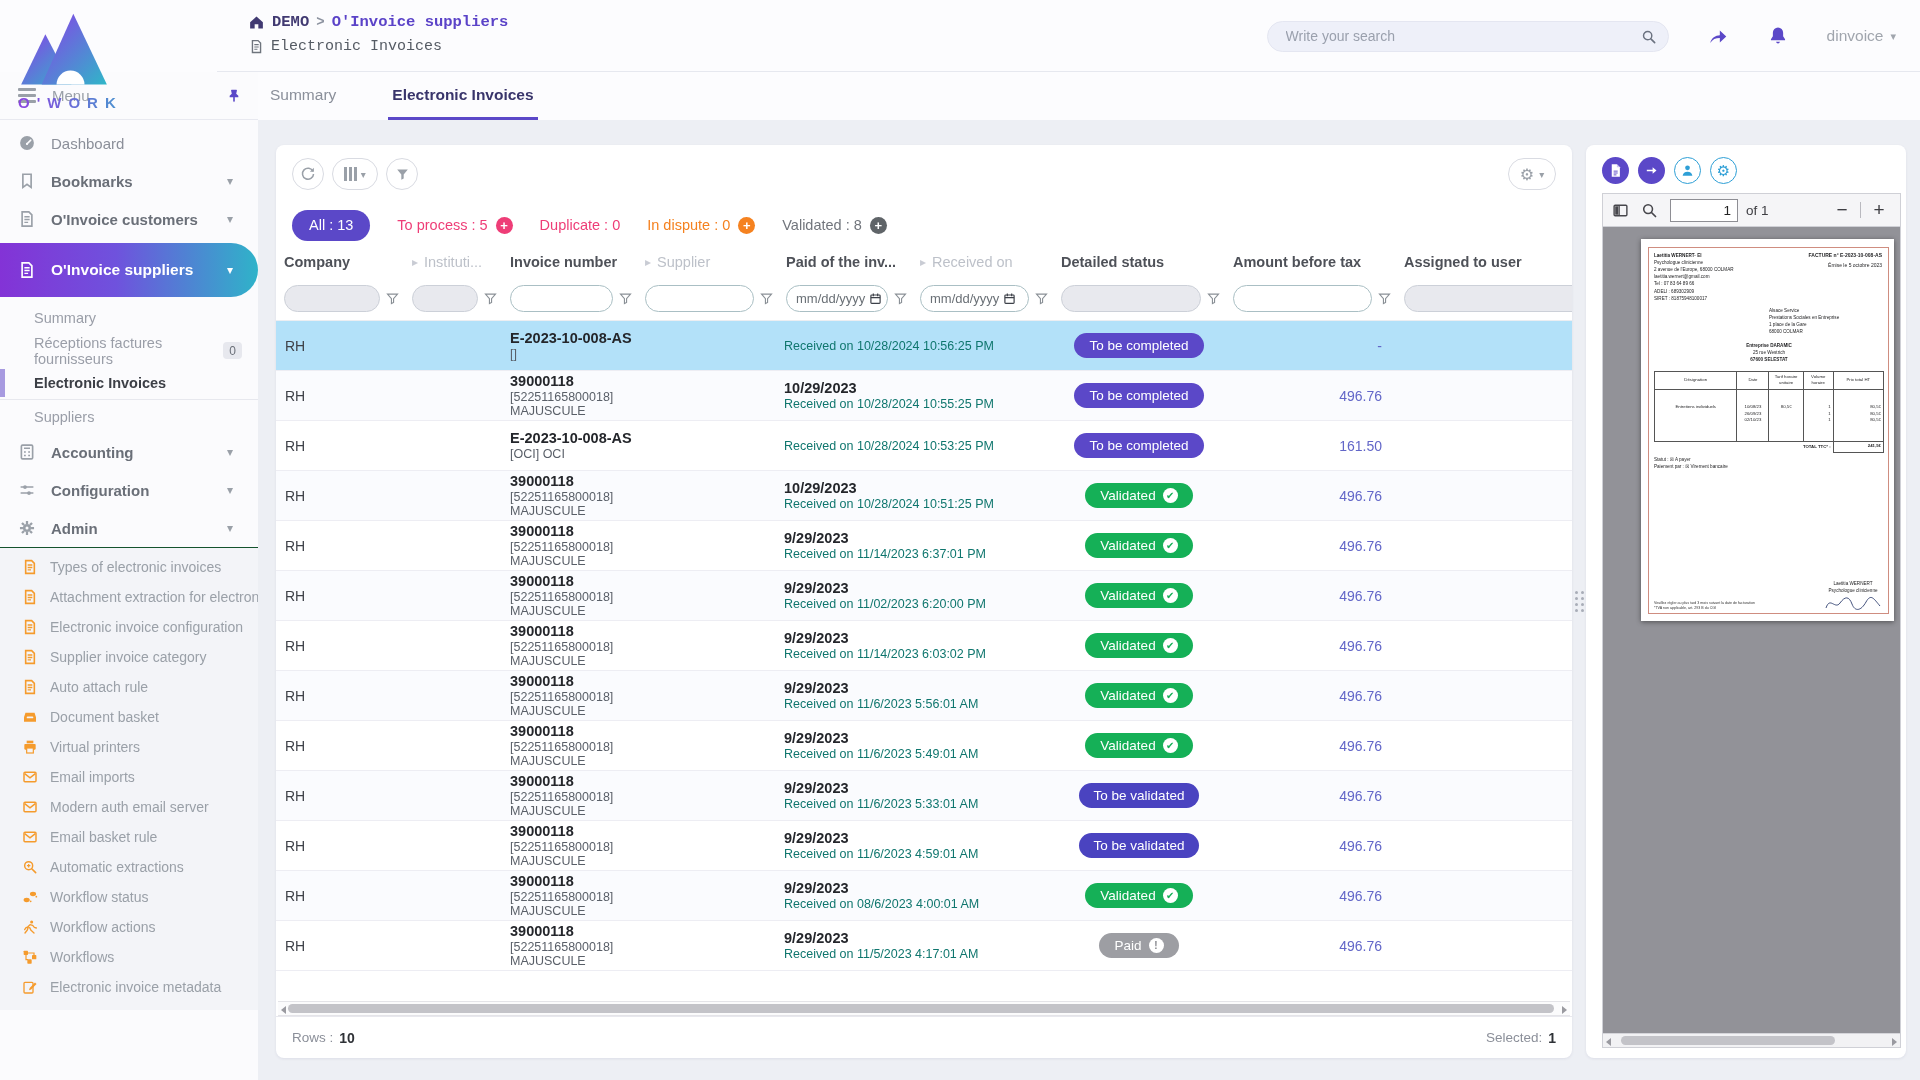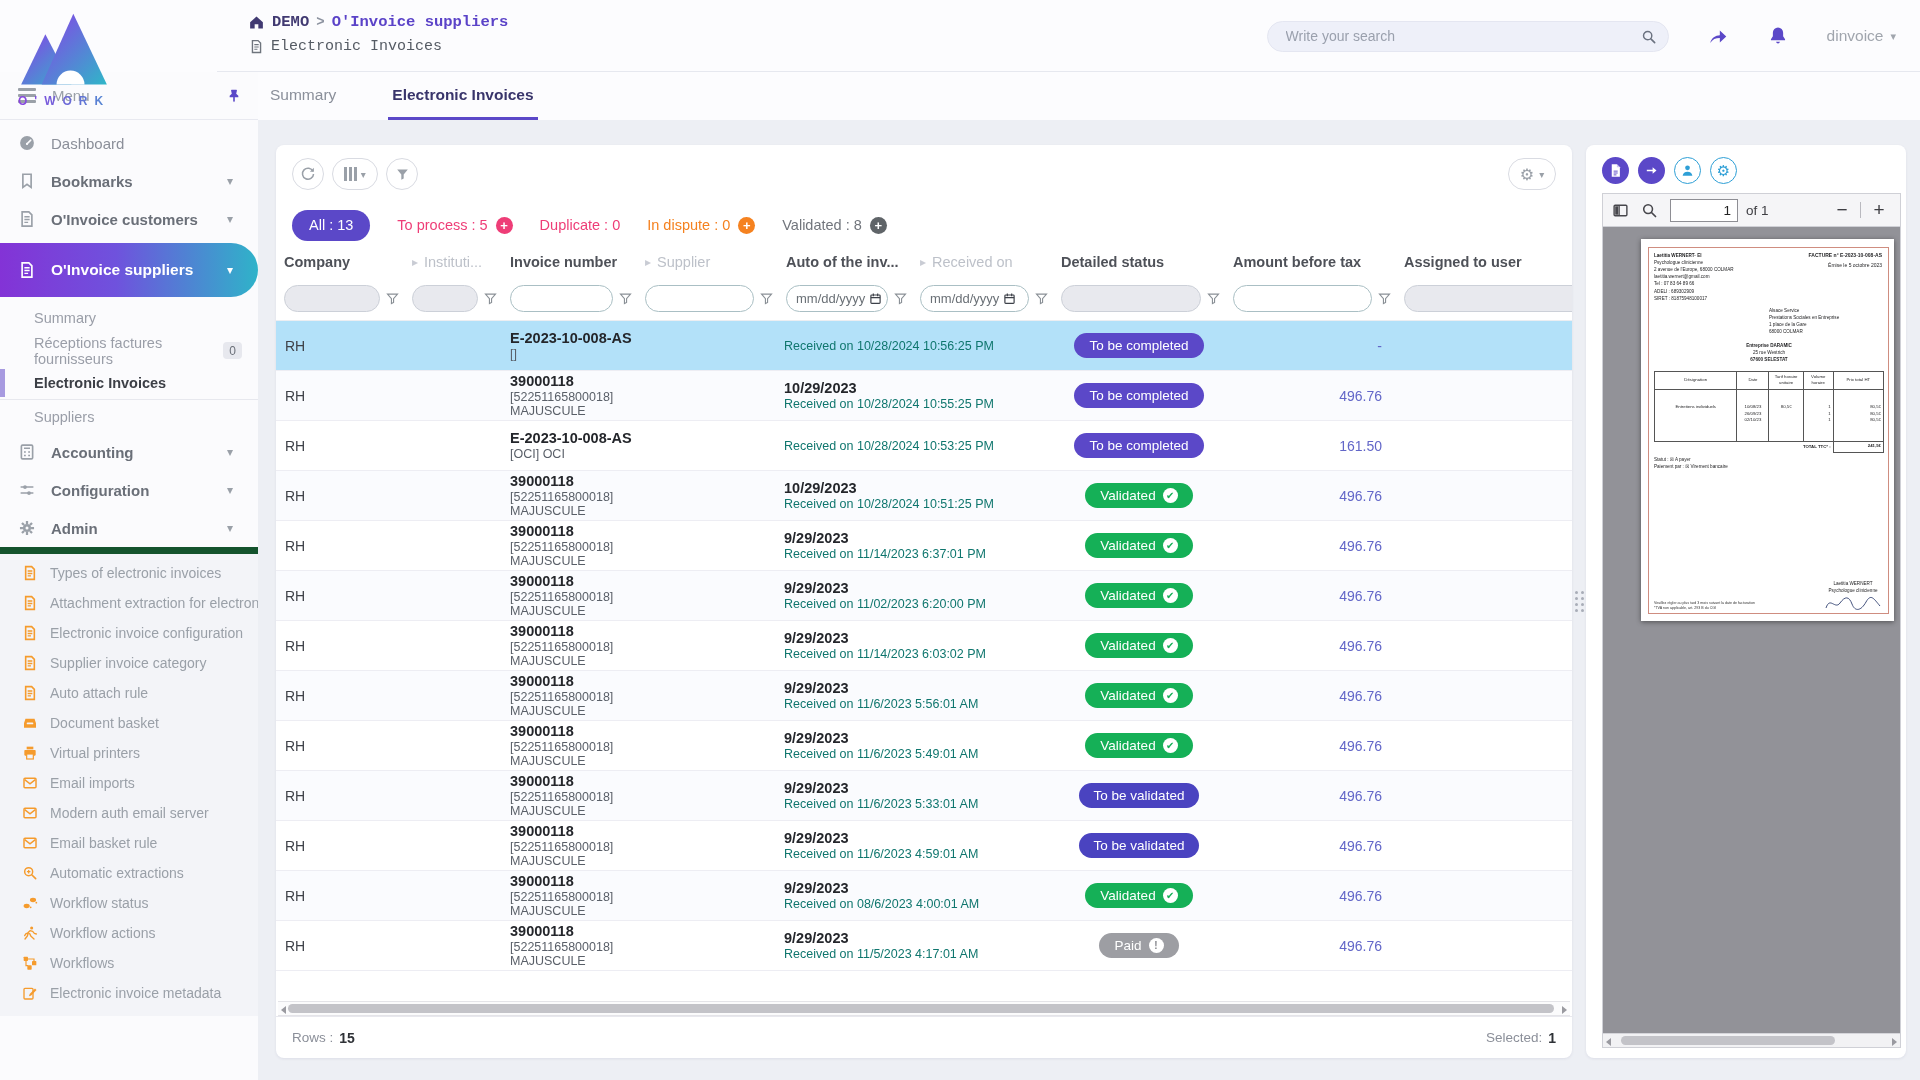--- a/index.html
+++ b/index.html
@@ -5,21 +5,21 @@
   * { margin:0; padding:0; box-sizing:border-box; }
   html,body { width:1920px; height:1080px; overflow:hidden; }
   body { font-family:"Liberation Sans","DejaVu Sans",sans-serif; font-size:14px; color:#3d4149; background:#edeff4; }
   .app { position:relative; width:1920px; height:1080px; }
   svg { display:block; }
 
   
   .topbar { position:absolute; left:0; top:0; width:1920px; height:72px; background:#fcfcfe; z-index:5; }
   .topbar::after { content:""; position:absolute; left:217px; right:0; bottom:0; height:1px; background:#e6e8ef; }
   .logo-block { position:absolute; left:16px; top:10px; width:150px; text-align:left; }
-  .brand { margin-top:2px; margin-left:2px; font-size:12px; font-weight:700; letter-spacing:7px;
+  .brand { margin-top:2px; margin-left:2px; font-size:15px; font-weight:700; letter-spacing:7px;
            background:linear-gradient(90deg,#8a43e0,#2fb7c8); -webkit-background-clip:text; background-clip:text; color:transparent; }
   .crumbs { position:absolute; left:248px; top:10px;font-family:Liberation Mono, monospace; }
   .crumb-line { display:flex; align-items:center; gap:7px; height:24px; }
   .crumb-home-ic { color:#413a72; width:17px; height:17px; }
   .crumb-a { font-size:15.5px; font-weight:700; color:#413a72; text-decoration:none; cursor:pointer; }
   .crumb-sep { color:#8d93a0; font-weight:700; font-size:14px; }
   .crumb-b { font-size:15.5px; font-weight:700; color:#5b43c8; cursor:pointer; }
   .crumb-doc-ic { color:#6e747d; width:15px; height:15px; margin-left:1px; }
   .crumb-page { font-size:15px; color:#555b64; }
   .top-right { position:absolute; right:24px; top:0; height:72px; display:flex; align-items:center; gap:38px; }
@@ -49,21 +49,21 @@
   .sitem .sic { width:18px; height:18px; color:#9aa0a8; margin-right:15px; flex:0 0 auto; }
   .sitem.bold { color:#6a6f78; font-weight:700; }
   .sitem .chev { margin-left:auto; color:#9aa0a8; font-size:12px; }
   .sitem.active-grad { height:54px; margin:5px 0 4px 0; background:linear-gradient(90deg,#8333d6 0%,#6f52dd 45%,#2fb3c9 100%);
        border-top-right-radius:27px; border-bottom-right-radius:27px; color:#fff; font-weight:700; font-size:15.5px; }
   .sitem.active-grad .sic, .sitem.active-grad .chev { color:#fff; }
   .subitem { position:relative; height:33px; display:flex; align-items:center; padding:0 16px 0 34px; font-size:14.5px; color:#9a9ea8; cursor:pointer; }
   .subitem.active { color:#3c3f46; font-weight:700; border-bottom:1px solid #e7e8ee; }
   .subitem.active::before { content:""; position:absolute; left:0; top:2px; bottom:2px; width:5px; background:#a79ae0; }
   .subbadge { margin-left:10px; background:#e7e8ee; color:#6a6f78; font-size:12px; border-radius:4px; padding:1.5px 6px; }
-  .adminwrap { background:#f3f4f8; border-top:7px solid #14532d; padding:4px 0 8px 0; }
+  .adminwrap { background:#f3f4f8; border-top:1px solid #14532d; padding:4px 0 8px 0; }
   .aitem { height:30px; display:flex; align-items:center; padding:0 6px 0 22px; font-size:14px; color:#9aa0a8; white-space:nowrap; overflow:hidden; cursor:pointer; }
   .aitem .aic { width:16px; height:16px; color:#f59b2d; margin-right:12px; flex:0 0 auto; font-size:15px; line-height:16px; }
 
   
   .content { position:absolute; left:258px; top:120px; right:0; bottom:0; background:#edeff4; display:flex; align-items:flex-start; padding:25px 14px 0 18px; }
   .table-card { flex:1; height:913px; background:#fff; border-radius:8px; box-shadow:0 1px 3px rgba(40,40,90,.08); display:flex; flex-direction:column; overflow:hidden; }
   .resize-handle { width:14px; height:913px; display:flex; align-items:center; justify-content:center; cursor:col-resize; }
   .dots { display:grid; grid-template-columns:repeat(2,3px); grid-gap:3px; }
   .dots i { width:3px; height:3px; border-radius:50%; background:#a9adb8; }
   .pdf-card { width:320px; height:913px; background:#fff; border-radius:8px; box-shadow:0 1px 3px rgba(40,40,90,.08); display:flex; flex-direction:column; overflow:hidden; }
@@ -561,21 +561,21 @@
             <span>Instituti...</span>
           </div>
           <div class="th">
             <span>Invoice number</span>
           </div>
           <div class="th muted">
             <span class="sort-arrow">▸</span>
             <span>Supplier</span>
           </div>
           <div class="th">
-            <span>Auto of the inv...</span>
+            <span>Paid of the inv...</span>
           </div>
           <div class="th muted">
             <span class="sort-arrow">▸</span>
             <span>Received on</span>
           </div>
           <div class="th">
             <span>Detailed status</span>
           </div>
           <div class="th">
             <span>Amount before tax</span>
@@ -943,21 +943,21 @@
       <div class="tc-spacer"></div>
 
       <div class="hscroll">
         <span class="hs-arrow l"></span>
         <span class="hs-arrow r"></span>
         <div class="hs-thumb" style="left:10px; right:16px;"></div>
       </div>
 
       <div class="tc-footer">
         <span>Rows :</span>
-        <b>15</b>
+        <b>10</b>
         <span class="foot-right">Selected:</span>
         <b>1</b>
       </div>
     </section>
 
     <div class="resize-handle">
       <span class="dots">
           <i></i>
           <i></i>
           <i></i>

